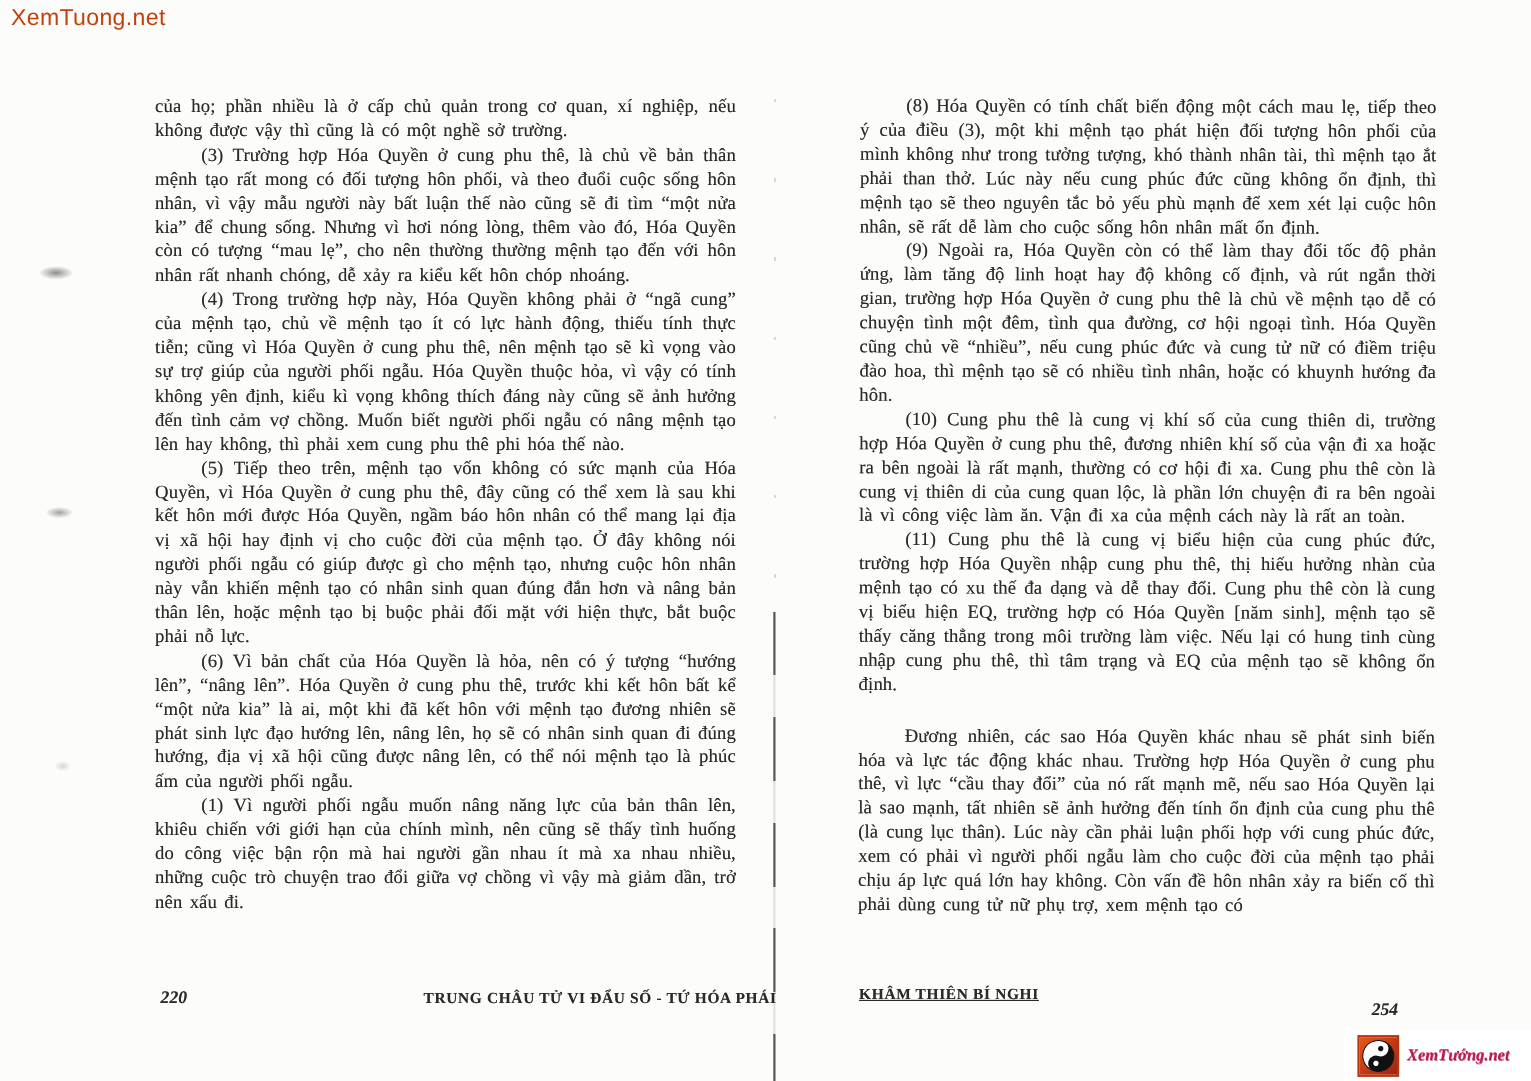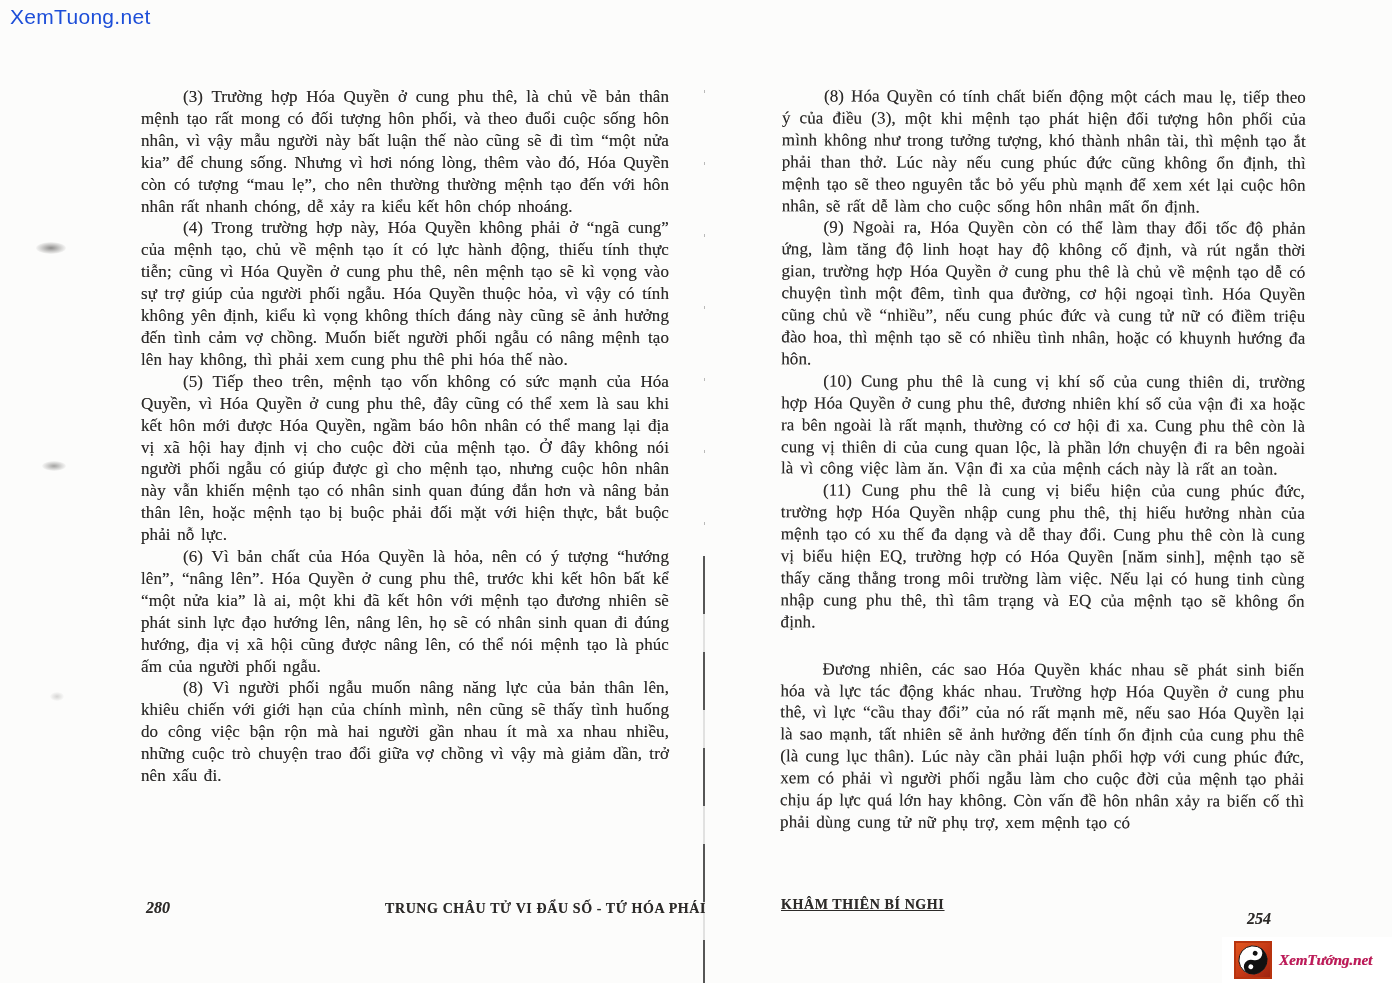--- a/index.html
+++ b/index.html
@@ -16,21 +16,21 @@
   }
 
   
   .watermark {
     position: absolute;
     left: 10px;
     top: 5px;
     font-family: "Liberation Sans", sans-serif;
     font-size: 21px;
     font-weight: 500;
-    color: #1d4ed8;
+    color: #c2410c;
     letter-spacing: 0.3px;
   }
 
   
   .page-col {
     position: absolute;
     top: 86px;
     color: #2c2a28;
     font-size: 17px;
     line-height: 21.9px;
@@ -141,36 +141,37 @@
     text-shadow: 0.4px 0.4px 0 rgba(150,10,16,0.6);
     white-space: nowrap;
   }
 </style>
 </head>
 <body>
 
 <div class="watermark">XemTuong.net</div>
 
 <div class="page-col left">
+  <p class="noindent">của họ; phần nhiều là ở cấp chủ quản trong cơ quan, xí nghiệp, nếu không được vậy thì cũng là có một nghề sở trường.</p>
   <p>(3) Trường hợp Hóa Quyền ở cung phu thê, là chủ về bản thân mệnh tạo rất mong có đối tượng hôn phối, và theo đuổi cuộc sống hôn nhân, vì vậy mẫu người này bất luận thế nào cũng sẽ đi tìm “một nửa kia” để chung sống. Nhưng vì hơi nóng lòng, thêm vào đó, Hóa Quyền còn có tượng “mau lẹ”, cho nên thường thường mệnh tạo đến với hôn nhân rất nhanh chóng, dễ xảy ra kiểu kết hôn chóp nhoáng.</p>
   <p>(4) Trong trường hợp này, Hóa Quyền không phải ở “ngã cung” của mệnh tạo, chủ về mệnh tạo ít có lực hành động, thiếu tính thực tiễn; cũng vì Hóa Quyền ở cung phu thê, nên mệnh tạo sẽ kì vọng vào sự trợ giúp của người phối ngẫu. Hóa Quyền thuộc hỏa, vì vậy có tính không yên định, kiểu kì vọng không thích đáng này cũng sẽ ảnh hưởng đến tình cảm vợ chồng. Muốn biết người phối ngẫu có nâng mệnh tạo lên hay không, thì phải xem cung phu thê phi hóa thế nào.</p>
   <p>(5) Tiếp theo trên, mệnh tạo vốn không có sức mạnh của Hóa Quyền, vì Hóa Quyền ở cung phu thê, đây cũng có thể xem là sau khi kết hôn mới được Hóa Quyền, ngầm báo hôn nhân có thể mang lại địa vị xã hội hay định vị cho cuộc đời của mệnh tạo. Ở đây không nói người phối ngẫu có giúp được gì cho mệnh tạo, nhưng cuộc hôn nhân này vẫn khiến mệnh tạo có nhân sinh quan đúng đắn hơn và nâng bản thân lên, hoặc mệnh tạo bị buộc phải đối mặt với hiện thực, bắt buộc phải nỗ lực.</p>
   <p>(6) Vì bản chất của Hóa Quyền là hỏa, nên có ý tượng “hướng lên”, “nâng lên”. Hóa Quyền ở cung phu thê, trước khi kết hôn bất kể “một nửa kia” là ai, một khi đã kết hôn với mệnh tạo đương nhiên sẽ phát sinh lực đạo hướng lên, nâng lên, họ sẽ có nhân sinh quan đi đúng hướng, địa vị xã hội cũng được nâng lên, có thể nói mệnh tạo là phúc ấm của người phối ngẫu.</p>
-  <p>(8) Vì người phối ngẫu muốn nâng năng lực của bản thân lên, khiêu chiến với giới hạn của chính mình, nên cũng sẽ thấy tình huống do công việc bận rộn mà hai người gần nhau ít mà xa nhau nhiều, những cuộc trò chuyện trao đổi giữa vợ chồng vì vậy mà giảm dần, trở nên xấu đi.</p>
+  <p>(1) Vì người phối ngẫu muốn nâng năng lực của bản thân lên, khiêu chiến với giới hạn của chính mình, nên cũng sẽ thấy tình huống do công việc bận rộn mà hai người gần nhau ít mà xa nhau nhiều, những cuộc trò chuyện trao đổi giữa vợ chồng vì vậy mà giảm dần, trở nên xấu đi.</p>
 </div>
 
 <div class="page-col right">
   <p>(8) Hóa Quyền có tính chất biến động một cách mau lẹ, tiếp theo ý của điều (3), một khi mệnh tạo phát hiện đối tượng hôn phối của mình không như trong tưởng tượng, khó thành nhân tài, thì mệnh tạo ắt phải than thở. Lúc này nếu cung phúc đức cũng không ổn định, thì mệnh tạo sẽ theo nguyên tắc bỏ yếu phù mạnh để xem xét lại cuộc hôn nhân, sẽ rất dễ làm cho cuộc sống hôn nhân mất ổn định.</p>
   <p>(9) Ngoài ra, Hóa Quyền còn có thể làm thay đổi tốc độ phản ứng, làm tăng độ linh hoạt hay độ không cố định, và rút ngắn thời gian, trường hợp Hóa Quyền ở cung phu thê là chủ về mệnh tạo dễ có chuyện tình một đêm, tình qua đường, cơ hội ngoại tình. Hóa Quyền cũng chủ về “nhiều”, nếu cung phúc đức và cung tử nữ có điềm triệu đào hoa, thì mệnh tạo sẽ có nhiều tình nhân, hoặc có khuynh hướng đa hôn.</p>
   <p>(10) Cung phu thê là cung vị khí số của cung thiên di, trường hợp Hóa Quyền ở cung phu thê, đương nhiên khí số của vận đi xa hoặc ra bên ngoài là rất mạnh, thường có cơ hội đi xa. Cung phu thê còn là cung vị thiên di của cung quan lộc, là phần lớn chuyện đi ra bên ngoài là vì công việc làm ăn. Vận đi xa của mệnh cách này là rất an toàn.</p>
   <p>(11) Cung phu thê là cung vị biểu hiện của cung phúc đức, trường hợp Hóa Quyền nhập cung phu thê, thị hiếu hưởng nhàn của mệnh tạo có xu thế đa dạng và dễ thay đổi. Cung phu thê còn là cung vị biểu hiện EQ, trường hợp có Hóa Quyền [năm sinh], mệnh tạo sẽ thấy căng thẳng trong môi trường làm việc. Nếu lại có hung tinh cùng nhập cung phu thê, thì tâm trạng và EQ của mệnh tạo sẽ không ổn định.</p>
   <p class="gap-before">Đương nhiên, các sao Hóa Quyền khác nhau sẽ phát sinh biến hóa và lực tác động khác nhau. Trường hợp Hóa Quyền ở cung phu thê, vì lực “cầu thay đổi” của nó rất mạnh mẽ, nếu sao Hóa Quyền lại là sao mạnh, tất nhiên sẽ ảnh hưởng đến tính ổn định của cung phu thê (là cung lục thân). Lúc này cần phải luận phối hợp với cung phúc đức, xem có phải vì người phối ngẫu làm cho cuộc đời của mệnh tạo phải chịu áp lực quá lớn hay không. Còn vấn đề hôn nhân xảy ra biến cố thì phải dùng cung tử nữ phụ trợ, xem mệnh tạo có</p>
 </div>
 
-<div class="footer footer-left-num page-num">280</div>
+<div class="footer footer-left-num page-num">220</div>
 <div class="footer footer-left-title running-title">TRUNG CHÂU TỬ VI ĐẨU SỐ - TỨ HÓA PHÁI</div>
 <div class="footer footer-right-title running-title">KHÂM THIÊN BÍ NGHI</div>
 <div class="footer footer-right-num page-num">254</div>
 
 <div class="gutter-dots"></div>
 <div class="gutter-line"></div>
 
 <div class="smudge s1"></div>
 <div class="smudge s2"></div>
 <div class="smudge s3"></div>

